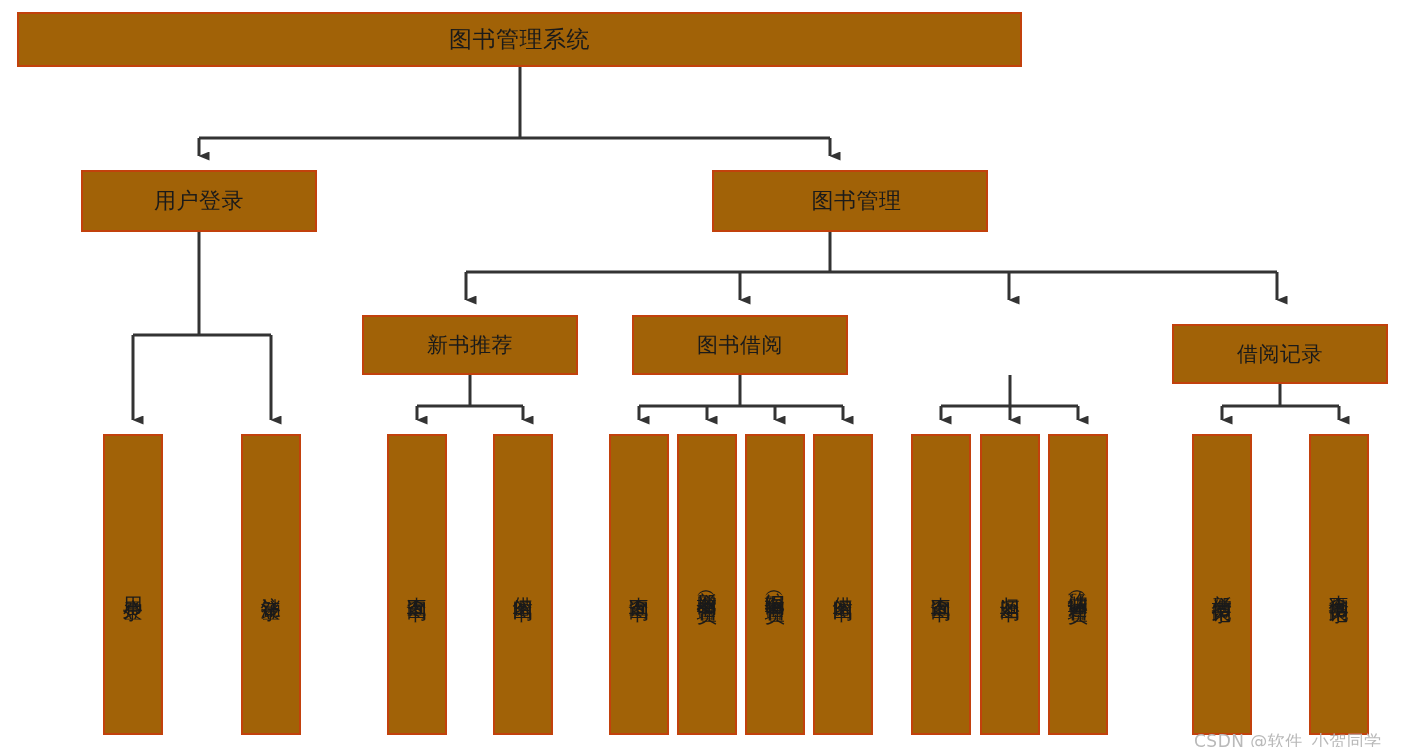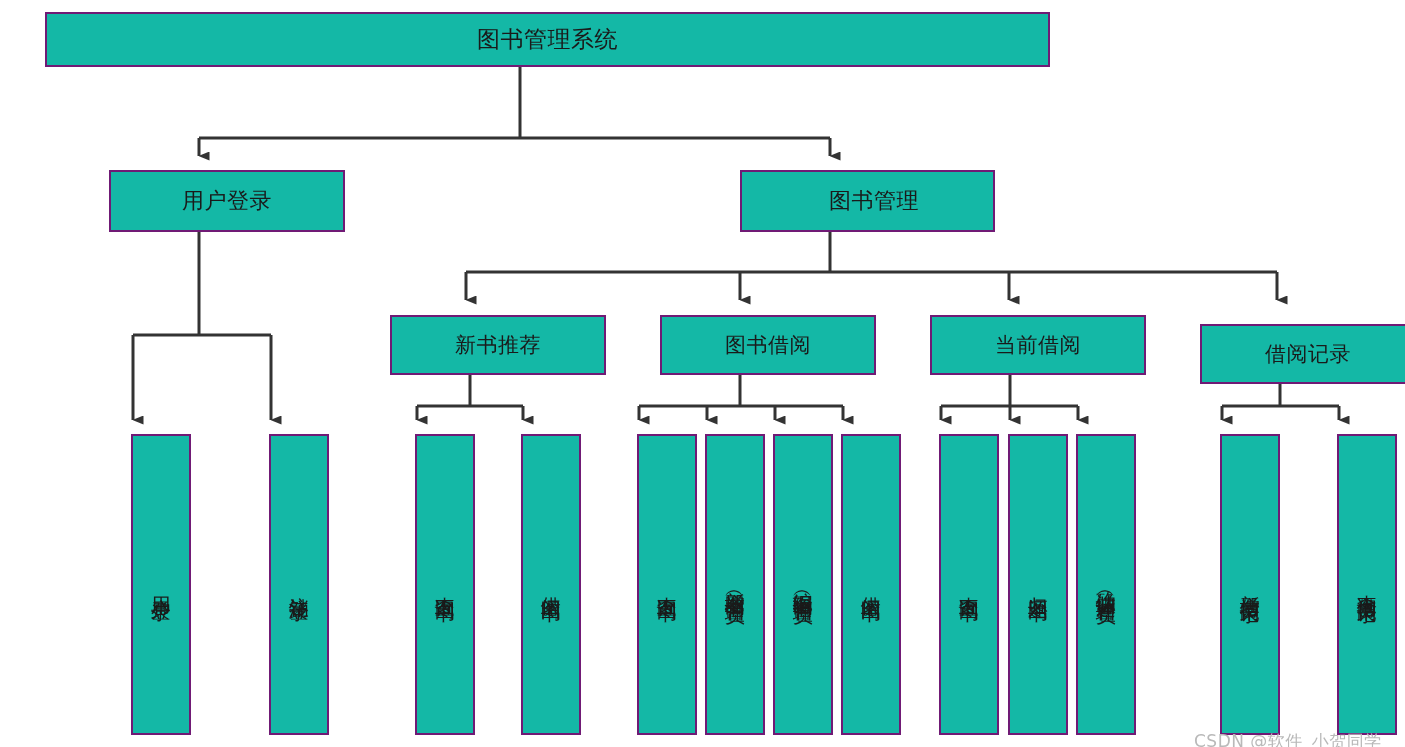--- a/index.html
+++ b/index.html
@@ -22,29 +22,28 @@
     position: absolute;
     left: 0;
     top: 0;
     width: 1405px;
     height: 747px;
     pointer-events: none;
   }
   .node {
     position: absolute;
     box-sizing: border-box;
-    background: #14b8a6;
-    border: 2px solid #701a75;
+    background: #a16207;
+    border: 2px solid #c2410c;
     display: flex;
     align-items: center;
     justify-content: center;
     text-align: center;
     color: #1a1a1a;
     z-index: 2;
-    margin-left: 28px;
   }
   .node-label {
     display: block;
     line-height: 1.18;
     letter-spacing: 0.5px;
   }
   .node.root {
     font-size: 23px;
   }
   .node.level2 {
@@ -132,35 +131,32 @@
   </svg>
 
   <div class="node root" style="left:17px; top:12px; width:1005px; height:55px;">
     <span class="node-label">图书管理系统</span>
   </div>
 
   <div class="node level2" style="left:81px; top:170px; width:236px; height:62px;">
     <span class="node-label">用户登录</span>
   </div>
 
-  <div class="node level2" style="left:712px; top:170px; width:255px; height:62px;padding-left:13px;">
+  <div class="node level2" style="left:712px; top:170px; width:276px; height:62px;padding-left:13px;">
     <span class="node-label">图书管理</span>
   </div>
 
   <div class="node level3" style="left:362px; top:315px; width:216px; height:60px;">
     <span class="node-label">新书推荐</span>
   </div>
 
   <div class="node level3" style="left:632px; top:315px; width:216px; height:60px;">
     <span class="node-label">图书借阅</span>
   </div>
 
-  <div class="node level3" style="left:902px; top:315px; width:216px; height:60px;">
-    <span class="node-label">当前借阅</span>
-  </div>
 
   <div class="node level3" style="left:1172px; top:324px; width:216px; height:60px;">
     <span class="node-label">借阅记录</span>
   </div>
 
   <div class="node leaf" style="left:103px; top:434px; width:60px; height:301px;">
     <span class="node-label">用户登录</span>
   </div>
 
   <div class="node leaf" style="left:241px; top:434px; width:60px; height:301px;">

